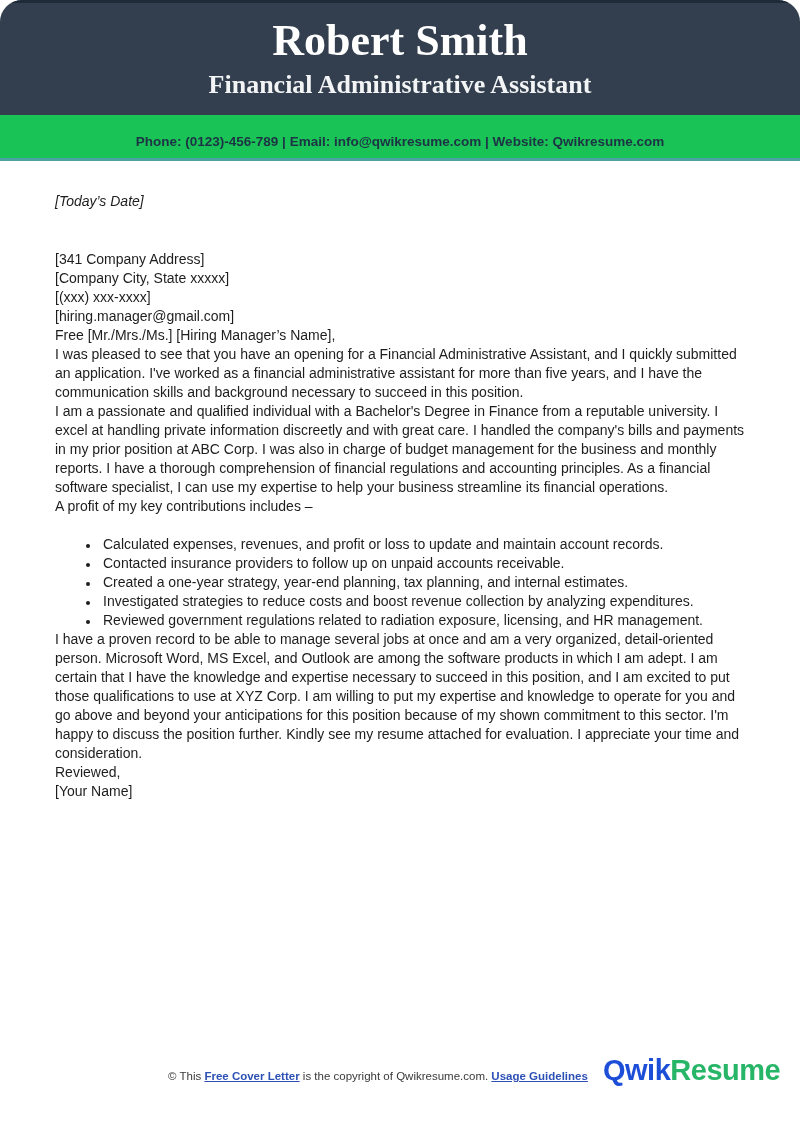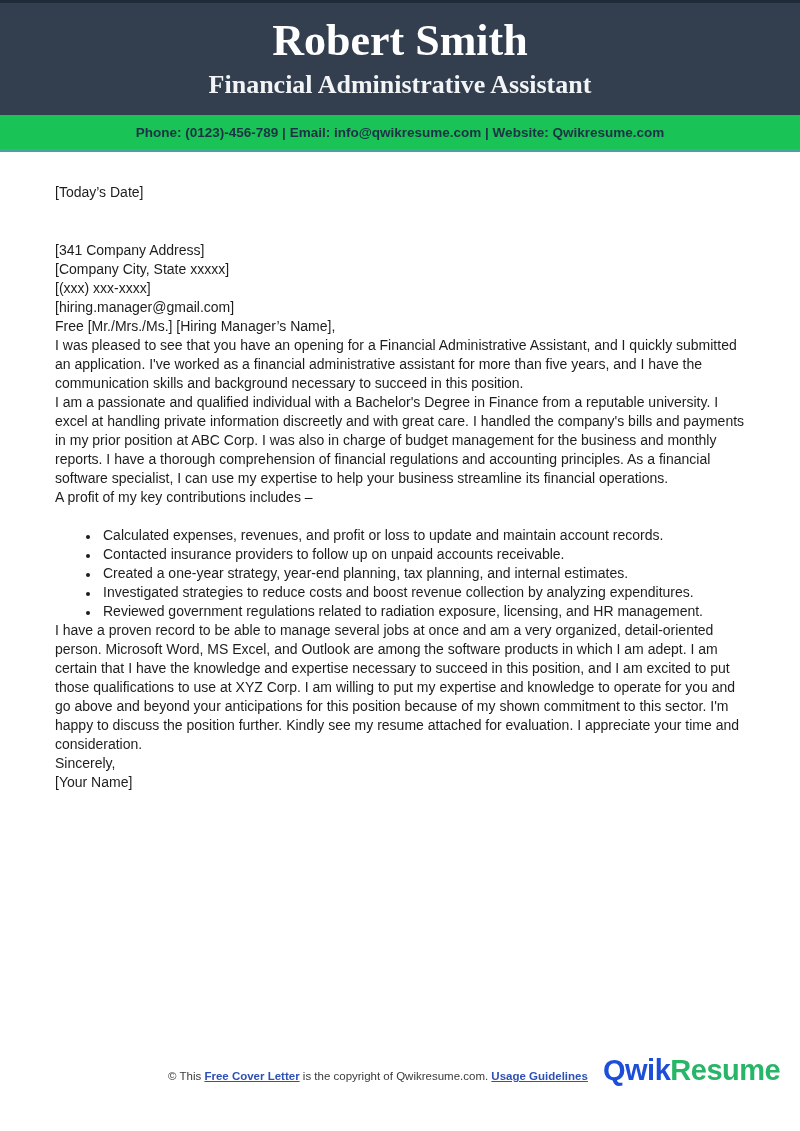--- a/index.html
+++ b/index.html
@@ -4,20 +4,21 @@
 <style>
   * { margin: 0; padding: 0; box-sizing: border-box; }
   html, body { background: #ffffff; }
   body { width: 800px; font-family: "Liberation Sans", sans-serif; }
   .page {
     position: relative;
     width: 800px;
     height: 1131px;
     background: #ffffff;
     overflow: hidden;
+    border-radius: 22px;
   }
   
   .header {
     background: #333f4e;
     border-top: 3px solid #1f2b39;
     text-align: center;
     padding: 13px 0 15px 0;
   }
   .header-name {
     font-family: "Liberation Serif", serif;
@@ -32,36 +33,36 @@
     font-size: 26px;
     line-height: 1.15;
     color: #f2f4f6;
     margin-top: 5px;
   }
   
   .contact-bar {
     background: #19c355;
     border-bottom: 3px solid #4aa2a2;
     text-align: center;
-    padding: 8px 0 8px 0;
+    padding: 17px 0 8px 0;
   }
   .contact-bar span {
     font-size: 13.5px;
     font-weight: bold;
     color: #1e3246;
   }
   
   .letter {
     padding: 31px 55px 0 55px;
     font-size: 14px;
     line-height: 19px;
     color: #1d1d1d;
   }
   .letter p { margin: 0; }
-  .date-line { margin-bottom: 0; }
+  .date-line { margin-bottom: 0; font-style: italic; }
   .address-block { margin-top: 39px; }
   .salutation { margin-top: 38px; }
   .para { margin-top: 19px; }
   .contrib-list {
     margin: 19px 0 0 0;
     padding-left: 45px;
     list-style-type: disc;
   }
   .contrib-list li { padding-left: 3px; }
   .contrib-list li::marker { font-size: 0.85em; }
@@ -130,21 +131,21 @@
       <li>Calculated expenses, revenues, and profit or loss to update and maintain account records.</li>
       <li>Contacted insurance providers to follow up on unpaid accounts receivable.</li>
       <li>Created a one-year strategy, year-end planning, tax planning, and internal estimates.</li>
       <li>Investigated strategies to reduce costs and boost revenue collection by analyzing expenditures.</li>
       <li>Reviewed government regulations related to radiation exposure, licensing, and HR management.</li>
     </ul>
 
     <p class="para">I have a proven record to be able to manage several jobs at once and am a very organized, detail-oriented person. Microsoft Word, MS Excel, and Outlook are among the software products in which I am adept. I am certain that I have the knowledge and expertise necessary to succeed in this position, and I am excited to put those qualifications to use at XYZ Corp. I am willing to put my expertise and knowledge to operate for you and go above and beyond your anticipations for this position because of my shown commitment to this sector. I'm happy to discuss the position further. Kindly see my resume attached for evaluation. I appreciate your time and consideration.</p>
 
     <p class="para signoff">
-      <span>Sincerely,</span><br>
+      <span>Reviewed,</span><br>
       <span>[Your Name]</span>
     </p>
 
   </main>
 
   <p class="footer-text"><span>© This </span><a>Free Cover Letter</a><span> is the copyright of Qwikresume.com. </span><a>Usage Guidelines</a></p>
 
   <div class="logo"><span class="logo-qwik">Qwik</span><span class="logo-resume">Resume</span></div>
 
 </div>

